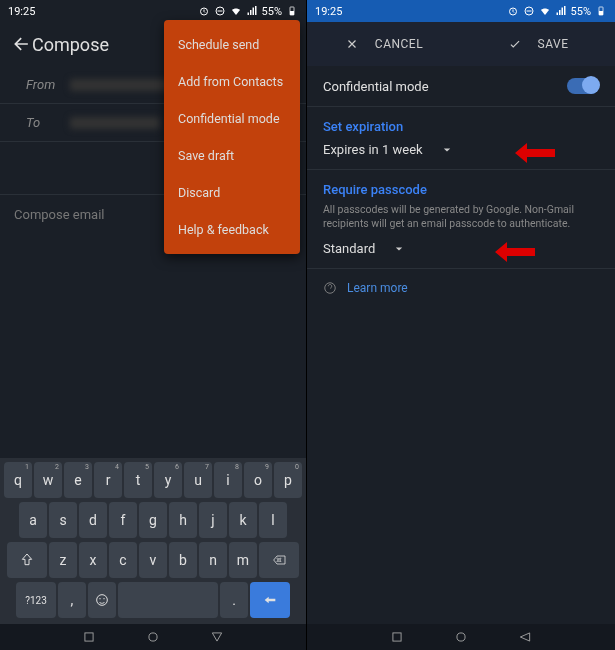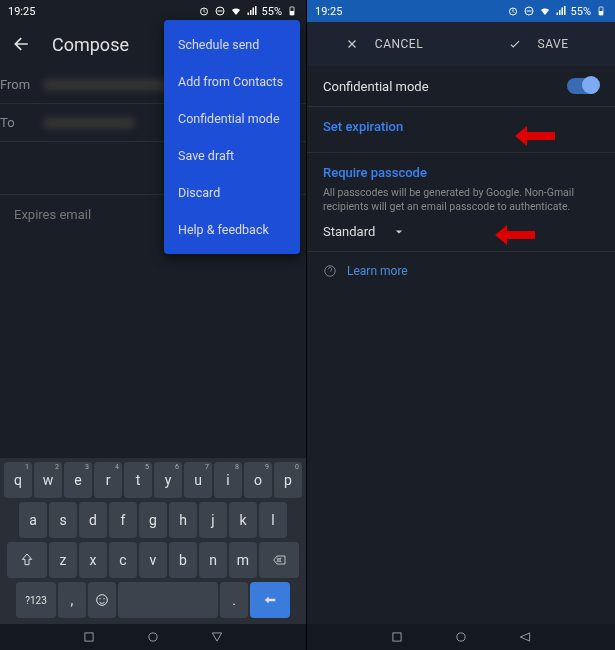--- a/index.html
+++ b/index.html
@@ -5,28 +5,28 @@
   * { box-sizing: border-box; margin: 0; padding: 0; font-family: Roboto, Arial, sans-serif; }
   body { background: #555; display: flex; width: 615px; height: 650px; }
   .phone { position: relative; height: 650px; background: #1a1f27; color: #e0e0e0; overflow: hidden; }
   .phone.left { width: 307px; border-right: 1px solid #000; }
   .phone.right { width: 308px; }
   .statusbar { height: 22px; display: flex; align-items: center; justify-content: space-between; padding: 0 8px; font-size: 11px; color: #fff; }
   .phone.left .statusbar { background: #1a1f27; }
   .phone.right .statusbar { background: #165cb3; }
   .status-icons { display: flex; align-items: center; gap: 4px; }
   .status-icons svg { width: 12px; height: 12px; fill: #fff; }
-  .compose-header { display: flex; align-items: center; height: 44px; padding: 0 12px; gap: 20px; font-size: 18px; }
-  .field-row { display: flex; align-items: center; height: 38px; padding: 0 0; border-bottom: 1px solid #2a3038; font-size: 13px; color: #ccc; gap: 12px; }
+  .compose-header { display: flex; align-items: center; height: 44px; padding: 0 12px; font-size: 18px; }
+  .field-row { display: flex; align-items: center; height: 38px; padding: 0 26px; border-bottom: 1px solid #2a3038; font-size: 13px; color: #ccc; gap: 12px; font-style: italic; }
   .field-label { color: #888; width: 32px; }
   .blur { filter: blur(3px); color: #666; background: #333; border-radius: 2px; height: 12px; }
   .subject { padding: 10px 14px; border-bottom: 1px solid #2a3038; font-size: 14px; display: flex; align-items: flex-end; flex-direction: column; }
   .cursor { display: inline-block; width: 1px; height: 16px; background: #5a9cff; margin-left: 1px; }
   .body-area { padding: 12px 14px; font-size: 13px; color: #777; flex: 1; }
-  .menu { position: absolute; top: 20px; right: 6px; width: 136px; background: #1d4ed8; border-radius: 4px; box-shadow: 0 4px 12px rgba(0,0,0,0.6); padding: 6px 0; z-index: 10; }
+  .menu { position: absolute; top: 20px; right: 6px; width: 136px; background: #c2410c; border-radius: 4px; box-shadow: 0 4px 12px rgba(0,0,0,0.6); padding: 6px 0; z-index: 10; }
   .menu-item { padding: 11px 14px; font-size: 12.5px; color: #ddd; cursor: pointer; position: relative; }
   .keyboard { position: absolute; bottom: 26px; left: 0; right: 0; background: #2a2f37; padding: 4px 2px 2px 2px; }
   .krow { display: flex; justify-content: center; gap: 2px; margin-bottom: 4px; }
   .key { background: #3c434d; color: #e0e0e0; border-radius: 4px; height: 36px; display: flex; align-items: center; justify-content: center; font-size: 14px; position: relative; flex: 1; max-width: 28px; }
   .key.wide { max-width: 40px; }
   .key .sup { position: absolute; top: 1px; right: 3px; font-size: 7px; color: #aaa; }
   .key.accent { background: #3a7bdc; }
   .key svg { width: 16px; height: 16px; fill: #e0e0e0; }
   .navbar { position: absolute; bottom: 0; left: 0; right: 0; height: 26px; display: flex; justify-content: center; align-items: center; gap: 50px; background: #14181f; }
   .navbar svg { width: 14px; height: 14px; fill: none; stroke: #aaa; stroke-width: 1.5; }
@@ -89,21 +89,21 @@
   </div>
   <div class="field-row">
     <span class="field-label">To</span>
     <span class="blur" style="width:90px"></span>
   </div>
   <div class="subject">
     <span>Bank Details</span>
       <span class="cursor"></span>
   </div>
   <div class="body-area">
-    <span>Expires email</span>
+    <span>Compose email</span>
   </div>
 
   <div class="menu">
     <div class="menu-item">Schedule send</div>
     <div class="menu-item">Add from Contacts</div>
     <div class="menu-item">Confidential mode</div>
     <div class="menu-item">Save draft</div>
     <div class="menu-item">Discard</div>
     <div class="menu-item">Help &amp; feedback</div>
   </div>
@@ -256,20 +256,26 @@
     </div>
   </div>
 
   <div class="section toggle-row">
     <span style="font-size:13px">Confidential mode</span>
     <div class="toggle"></div>
   </div>
 
   <div class="section" style="position:relative">
     <div class="section-title">Set expiration</div>
+    <div class="dropdown" style="margin-top:8px">
+      <span>Expires in 1 week</span>
+      <svg viewBox="0 0 10 10">
+          <path d="M1 3l4 4 4-4z"></path>
+        </svg>
+    </div>
     <div class="red-arrow" style="right:60px;bottom:6px">
       <svg viewBox="0 0 40 20">
           <path d="M40 6 L12 6 L12 0 L0 10 L12 20 L12 14 L40 14 Z" fill="#d00"></path>
         </svg>
     </div>
   </div>
 
   <div class="section" style="position:relative">
     <div class="section-title">Require passcode</div>
     <div class="section-desc">All passcodes will be generated by Google. Non-Gmail recipients will get an email passcode to authenticate.</div>

